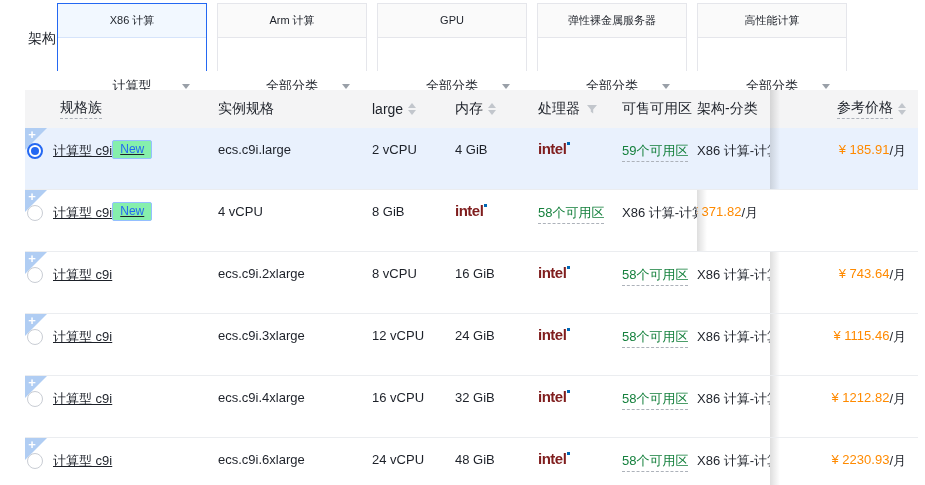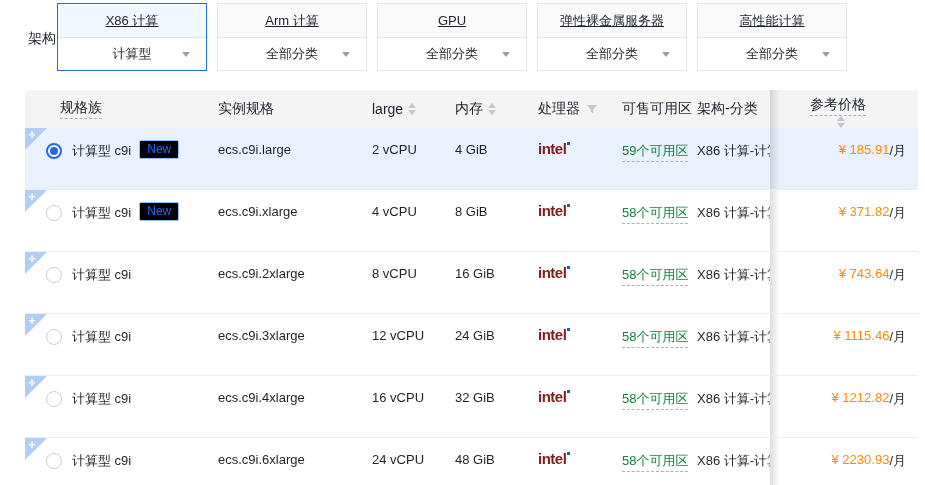--- a/index.html
+++ b/index.html
@@ -4,25 +4,25 @@
 <style>
   * { margin:0; padding:0; box-sizing:border-box; }
   html,body { width:925px; height:485px; overflow:hidden; background:#fff;
     font-family:"Liberation Sans","DejaVu Sans",sans-serif; color:#1d2129; }
 
   
   .filter-bar { position:absolute; left:0; top:0; width:925px; height:80px; }
   .filter-label { position:absolute; left:28px; top:30px; font-size:14px; color:#1d2129; }
   .arch-card { position:absolute; top:3px; width:150px; height:68px; border:1px solid #e5e6eb;
     background:#fff; cursor:pointer; }
-  .arch-card .card-title { height:34px; line-height:33px; text-align:center; font-size:13px;
+  .arch-card .card-title { height:34px; line-height:33px; text-align:center; font-size:11px;
     color:#1d2129; background:#fafafa; border-bottom:1px solid #e5e6eb;
-    white-space:nowrap; overflow:hidden;text-decoration:underline; }
+    white-space:nowrap; overflow:hidden; }
   .arch-card .card-select { height:32px; line-height:32px; text-align:center; font-size:13px;
-    color:#1d2129; position:relative; background:#fff; }
+    color:#1d2129; position:relative; background:#fff;margin-top:32px; }
   .arch-card .caret { position:absolute; right:16px; top:14px; width:0; height:0;
     border-left:4px solid transparent; border-right:4px solid transparent;
     border-top:5px solid #9aa0a8; }
   .arch-card.selected { border:1px solid #2468f2; }
   .arch-card.selected .card-title { background:#f2f8ff; border-bottom:1px solid #d6e4fb; }
   .c0 { left:57px; } .c1 { left:217px; } .c2 { left:377px; } .c3 { left:537px; } .c4 { left:697px; }
 
   
   .spec-table { position:absolute; left:25px; top:90px; width:893px; height:395px; overflow:hidden; }
   .trow { display:grid; grid-template-columns:193px 154px 83px 83px 84px 75px 73px 148px;
@@ -41,40 +41,40 @@
     background:#fff; font-size:13px; cursor:pointer; }
   .tbody-row.selected { background:#e9f1fd; }
   .tbody-row > div { padding-top:14px; display:flex; align-items:flex-start; overflow:hidden;
     white-space:nowrap; }
 
   .corner { position:absolute; left:0; top:0; width:0; height:0;
     border-top:22px solid #b0cdf3; border-right:22px solid transparent; }
   .corner-plus { position:absolute; left:3px; top:-22px; color:#fff; font-size:13px;
     font-weight:bold; line-height:14px; }
 
-  .cell-family { padding-left:21px; }
+  .cell-family { padding-left:2px;text-decoration:underline; }
   .radio { width:16px; height:16px; border-radius:50%; border:1px solid #c9cdd4;
     background:#fff; margin-right:10px; margin-top:1px; flex:0 0 16px; position:relative; }
   .radio.checked { border:2px solid #2468f2; }
   .radio.checked::after { content:""; position:absolute; left:2px; top:2px; width:8px; height:8px;
     border-radius:50%; background:#2468f2; }
   .family-name { color:#1d2129; }
-  .new-badge { margin-left:8px; margin-top:-2px; border:1px solid #94bfff; color:#2468f2;
-    background:#000000; font-size:12px; line-height:17px; padding:0 7px; border-radius:2px; }
+  .new-badge { margin-top:-2px; border:1px solid #94bfff; color:#2468f2;
+    background:#86efac; font-size:12px; line-height:17px; padding:0 7px; border-radius:2px; }
 
   .zones-v { border-bottom:1px dashed #adb2ba; padding-bottom:1px; color:#15803d; }
 
   .intel-logo { color:#7f1d1d; font-weight:bold; font-size:15px; letter-spacing:-0.5px;
     position:relative; top:-2px; }
   .intel-dot { display:inline-block; width:3px; height:3px; background:#0068b5; margin-left:1px; }
 
   .price-cell { justify-content:flex-end; padding-right:12px; position:relative; }
   .price-shadow { position:absolute; left:0; top:0; bottom:0; width:10px;
     background:linear-gradient(to right, rgba(0,0,0,0.13), rgba(0,0,0,0)); pointer-events:none; }
-  .thead .price-cell { justify-content:flex-end; padding-right:12px; position:relative;flex-direction:column; }
+  .thead .price-cell { justify-content:flex-end; padding-right:12px; position:relative; }
   .price-amt { color:#ff8a00; }
   .price-unit { color:#1d2129; }
 </style>
 </head>
 <body>
 
 <div class="filter-bar">
   <div class="filter-label">架构</div>
 
   <div class="arch-card c0 selected">
@@ -188,21 +188,20 @@
 
   <div class="trow tbody-row">
     <span class="corner">
         <i class="corner-plus">+</i>
       </span>
     <div class="cell-family">
       <span class="radio"></span>
       <span class="family-name">计算型 c9i</span>
       <span class="new-badge">New</span>
     </div>
-    <div>ecs.c9i.xlarge</div>
     <div>4 vCPU</div>
     <div>8 GiB</div>
     <div>
         <span class="intel-logo">intel</span>
         <span class="intel-dot"></span>
       </div>
     <div>
         <span class="zones-v">58个可用区</span>
       </div>
     <div>X86 计算-计算</div>

